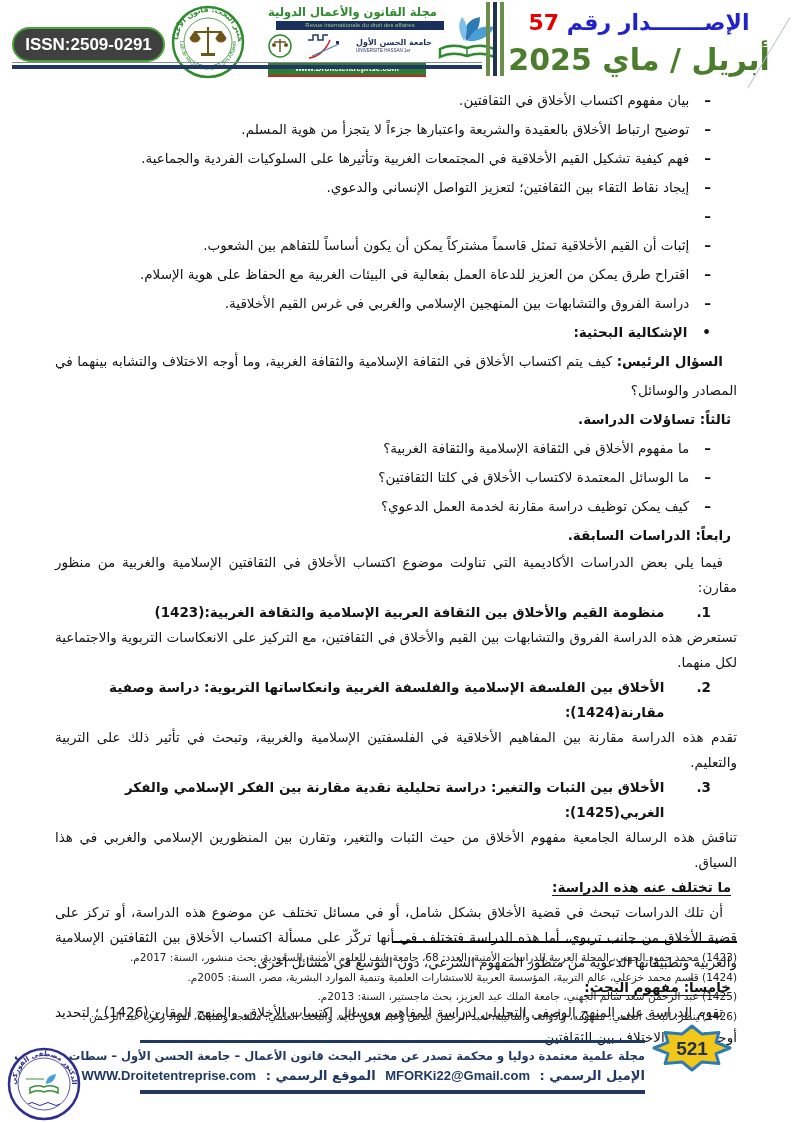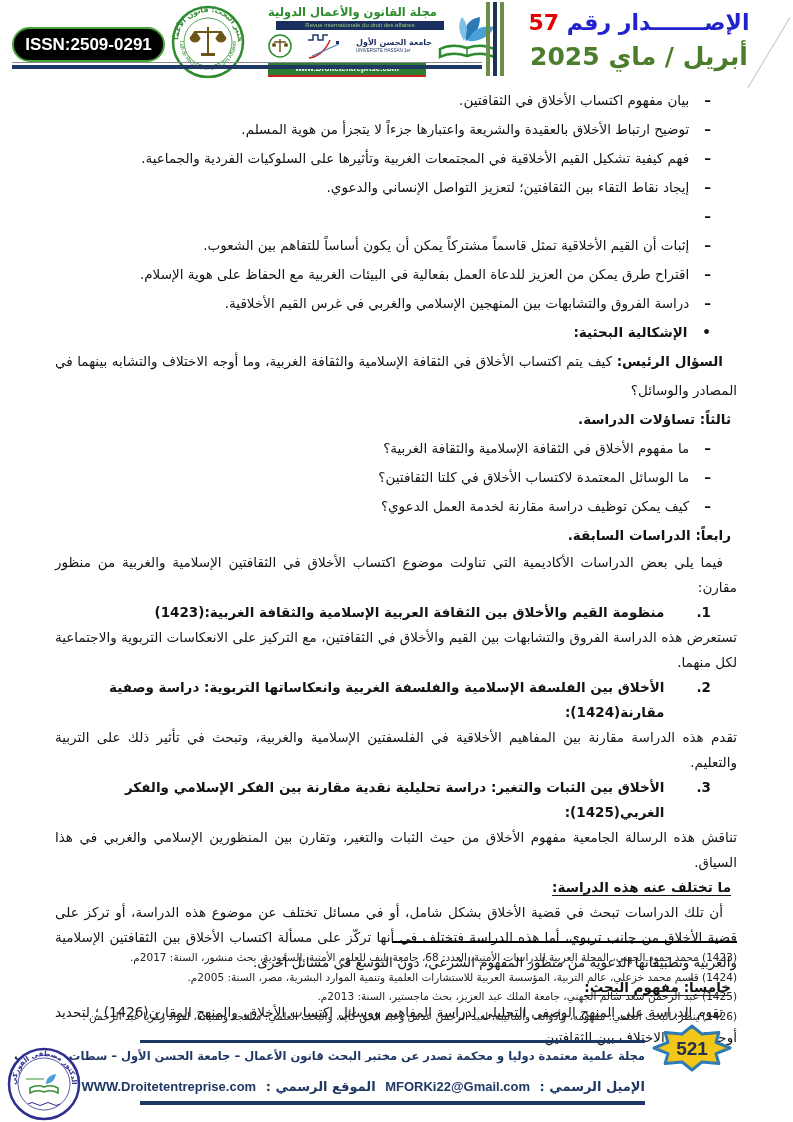--- a/index.html
+++ b/index.html
@@ -2,40 +2,40 @@
 <html><head>
 <meta charset="utf-8">
 <style>
   * { margin:0; padding:0; box-sizing:border-box; }
   html,body { background:#ffffff; }
   .page{ width:793px; height:1122px; position:relative; background:#fff; overflow:hidden;
          font-family:"DejaVu Sans",sans-serif; margin:0 auto; }
 
   
   .issn-pill{ position:absolute; left:12px; top:27px; width:153px; height:35px;
-    background:#000000; border:2px solid #49a33b; border-radius:18px; color:#fff;
+    background:#404040; border:2px solid #49a33b; border-radius:18px; color:#fff;
     font:bold 17px/31px "Liberation Sans",sans-serif; text-align:center; }
   .lab-seal{ position:absolute; left:171px; top:5px; }
   .journal-logo{ position:absolute; left:268px; top:5px; width:216px; height:72px; }
   .jl-title{ color:#2e8b2e; font-weight:bold; font-size:11.5px; text-align:left; direction:rtl; line-height:15px;}
   .jl-fr{ position:absolute; top:16px; left:8px; width:168px; background:#1b2f5e; color:#9fc97f;
     font-family:"Liberation Sans",sans-serif; font-size:6px; line-height:9px; text-align:center; }
   .jl-mid{ position:absolute; top:27px; left:0; display:flex; align-items:center; gap:14px; }
   .jl-univ .ar{ font-size:8px; color:#1b2f5e; font-weight:bold; direction:rtl; line-height:10px;}
   .jl-univ .fr{ font-size:4.5px; color:#1b2f5e; font-family:"Liberation Sans",sans-serif; line-height:6px;}
   .jl-web{ position:absolute; bottom:0; left:0; width:158px; background:#2f7d33; color:#fff;
     font:bold 8px/12px "Liberation Sans",sans-serif; text-align:center; border-bottom:2px solid #cc2222; }
   .jl-book{ position:absolute; right:-14px; top:8px; }
   .vbars{ position:absolute; left:486px; top:2px; height:74px; display:flex; gap:3px; }
   .vbars span{ width:4px; height:100%; }
   .vb-g{ background:#6b8f4b; } .vb-n{ background:#1f3250; }
   .issue-block{ position:absolute; left:500px; top:10px; width:278px; text-align:center; direction:rtl; }
   .issue-l1{ font-size:22px; font-weight:bold; color:#2222cc; }
   .issue-l1 .num{ color:#e60000; }
-  .issue-l2{ font-size:25px; font-weight:bold; color:#4c7d2c; margin-top:7px; }
+  .issue-l2{ font-size:30px; font-weight:bold; color:#4c7d2c; margin-top:7px; }
   .diag{ position:absolute; left:728px; top:52px; width:82px; border-top:1.5px solid #b8c2d8; transform:rotate(121deg); }
   .header-rule{ position:absolute; left:12px; top:62px; width:470px; }
   .header-rule .thin{ height:1px; background:#8a8a8a; margin-bottom:2px; }
   .header-rule .thick{ height:4px; background:#1f3864; }
 
   
   .body{ position:absolute; right:56px; top:86px; width:682px; direction:rtl; color:#141414; font-size:13.5px; }
   .sec-a{ line-height:29px; }
   .sec-c{ line-height:25px; }
   .dash-row{ display:flex; gap:15px; padding-right:26px; }
@@ -50,21 +50,21 @@
   
   .footnotes{ position:absolute; right:56px; top:941px; width:682px; direction:rtl; }
   .fn-rule{ width:345px; border-top:2px solid #000; margin:0 0 5px auto; margin-right:0; }
   .fn{ font-size:10.5px; line-height:19.5px; text-align:right; color:#222; }
 
   
   .footer-box{ position:absolute; left:140px; top:1040px; width:505px;
     border-top:3px solid #1f3864; border-bottom:4px solid #1f3864; padding:6px 0 7px;
     text-align:center; direction:rtl; color:#1f3864; }
   .f1{ font-size:11.5px; font-weight:bold; white-space:nowrap; }
-  .f2{ font-size:13px; font-weight:bold; white-space:nowrap; margin-top:16px; }
+  .f2{ font-size:13px; font-weight:bold; white-space:nowrap; margin-top:5px; }
   .f2 .latin{ font-family:"Liberation Sans",sans-serif; margin:0 5px; unicode-bidi:isolate; }
   .page-badge{ position:absolute; left:652px; top:1024px; }
   .stamp{ position:absolute; left:6px; top:1046px; }
 </style>
 </head>
 <body>
 
 <div class="page">
 
   <div class="issn-pill">ISSN:2509-0291</div>

